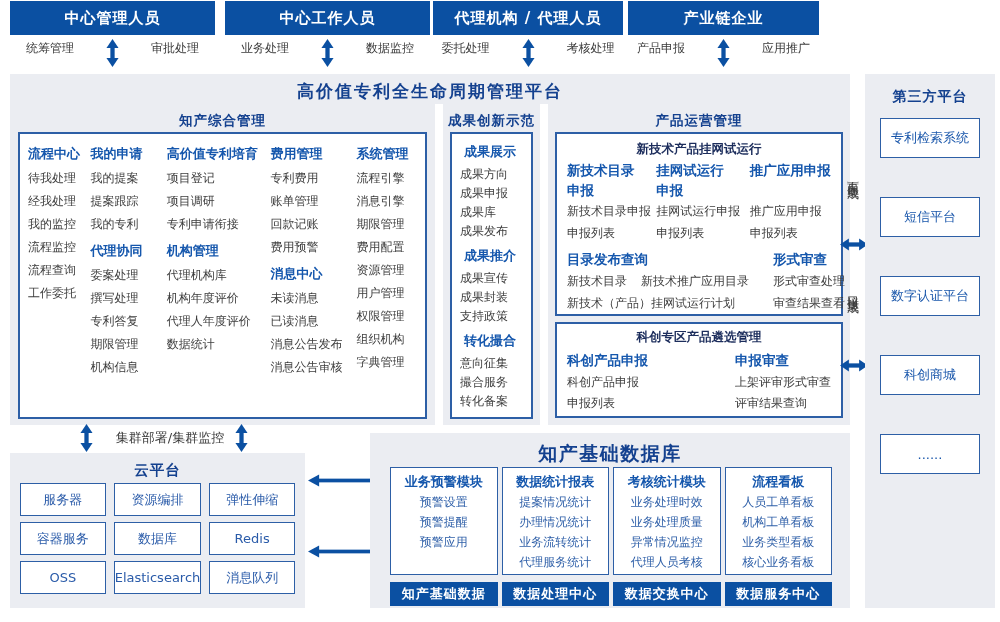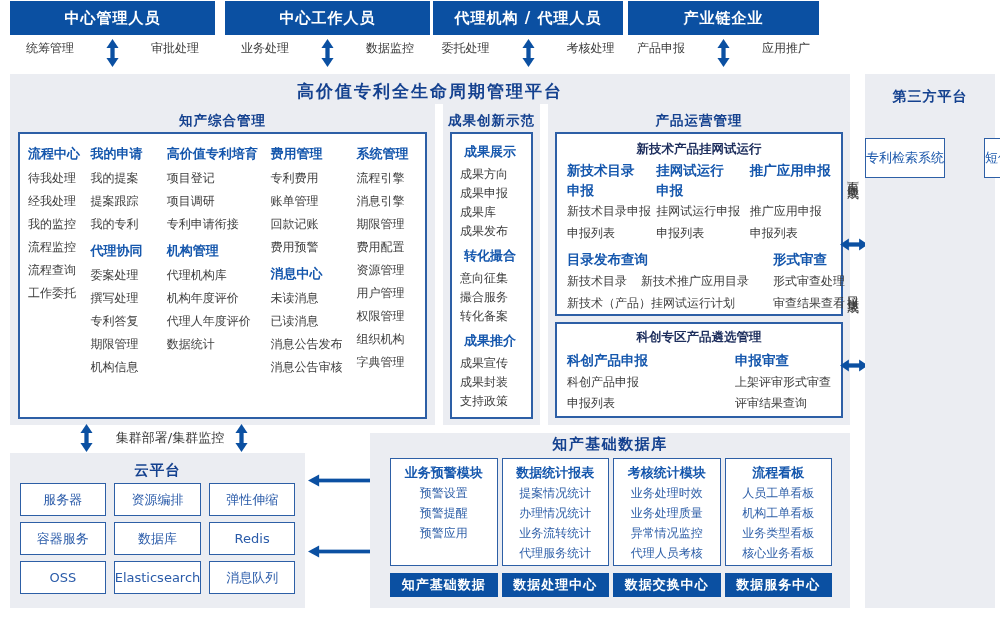--- a/index.html
+++ b/index.html
@@ -75,41 +75,41 @@
          font-size:12px;color:#3a3a3a;letter-spacing:2px;line-height:14px;}
   #integ-page{top:172px;}
   #integ-api{top:286px;}
   .harrow{position:absolute;}
   #integ-page-arrow{left:840px;top:236px;}
   #integ-api-arrow{left:840px;top:357px;}
 
   
   #panel-3rd{position:absolute;left:865px;top:74px;width:130px;height:534px;background:#ebedf2;}
   #panel-3rd .sec-title{font-size:14px;padding-top:12px;}
-  .tp-items{display:flex;flex-direction:row;align-items:center;margin-top:32px;gap:39px;}
+  .tp-items{display:flex;flex-direction:column;align-items:center;margin-top:12px;gap:39px;}
   .tp-box{width:100px;height:40px;background:#fff;border:1.5px solid #2d5fa6;box-sizing:border-box;
           display:flex;align-items:center;justify-content:center;font-size:13px;color:#1a57ab;white-space:nowrap;}
 
   
   #cluster-label{position:absolute;left:100px;top:429px;width:140px;text-align:center;
                  font-size:13px;color:#3a3a3a;}
   .cluster-arrow{position:absolute;top:424px;}
   #cluster-arrow-l{left:80px;}
   #cluster-arrow-r{left:235px;}
 
   
   #panel-cloud{position:absolute;left:10px;top:453px;width:295px;height:155px;background:#ebedf2;}
   #panel-cloud .sec-title{font-size:14.5px;padding-top:7px;}
   .cloud-grid{display:grid;grid-template-columns:repeat(3,1fr);gap:6px 8px;margin:3px 10px;}
   .cloud-box{height:33px;background:#fff;border:1.5px solid #2d5fa6;box-sizing:border-box;
              display:flex;align-items:center;justify-content:center;font-size:13px;color:#2a5ba9;}
 
   
   #panel-db{position:absolute;left:370px;top:433px;width:480px;height:175px;background:#ebedf2;}
-  #panel-db .sec-title{font-size:15px;padding-top:1px;letter-spacing:1.5px;}
+  #panel-db .sec-title{font-size:19px;padding-top:10px;letter-spacing:1.5px;}
   .db-cols{display:flex;gap:4px;padding:4px 18px 0 20px;}
   .db-col{width:108px;display:flex;flex-direction:column;}
   .db-box{background:#fff;border:1.5px solid #2d5fa6;box-sizing:border-box;height:108px;padding-top:4px;}
   .db-box .group-header{text-align:center;margin-bottom:0;}
   .db-box .item{text-align:center;color:#2e5fa8;line-height:20px;}
   .db-bar{margin-top:7px;height:24px;background:#0b50a2;color:#fff;font-weight:bold;font-size:13px;
           text-align:center;line-height:24px;letter-spacing:1px;}
 
   
   #clouddb-arrow1{left:306px;top:472px;}
@@ -309,35 +309,35 @@
             <div class="group-header">成果展示</div>
             <div>
 
             <div class="item">成果方向</div>
               <div class="item">成果申报</div>
               <div class="item">成果库</div>
               <div class="item">成果发布</div>
             </div>
           </div>
           <div class="group">
+            <div class="group-header">成果推介</div>
+            <div>
+
+            <div class="item">成果宣传</div>
+              <div class="item">成果封装</div>
+              <div class="item">支持政策</div>
+            </div>
+          </div>
+          <div class="group">
             <div class="group-header">转化撮合</div>
             <div>
 
             <div class="item">意向征集</div>
               <div class="item">撮合服务</div>
               <div class="item">转化备案</div>
-            </div>
-          </div>
-          <div class="group">
-            <div class="group-header">成果推介</div>
-            <div>
-
-            <div class="item">成果宣传</div>
-              <div class="item">成果封装</div>
-              <div class="item">支持政策</div>
             </div>
           </div>
         </div>
     </div>
   </div>
 
   <div class="panel" id="panel-ops">
     <div class="sec-title">产品运营管理</div>
     <div class="pbox" id="pbox1">
       <div class="pbox-title">新技术产品挂网试运行</div>

